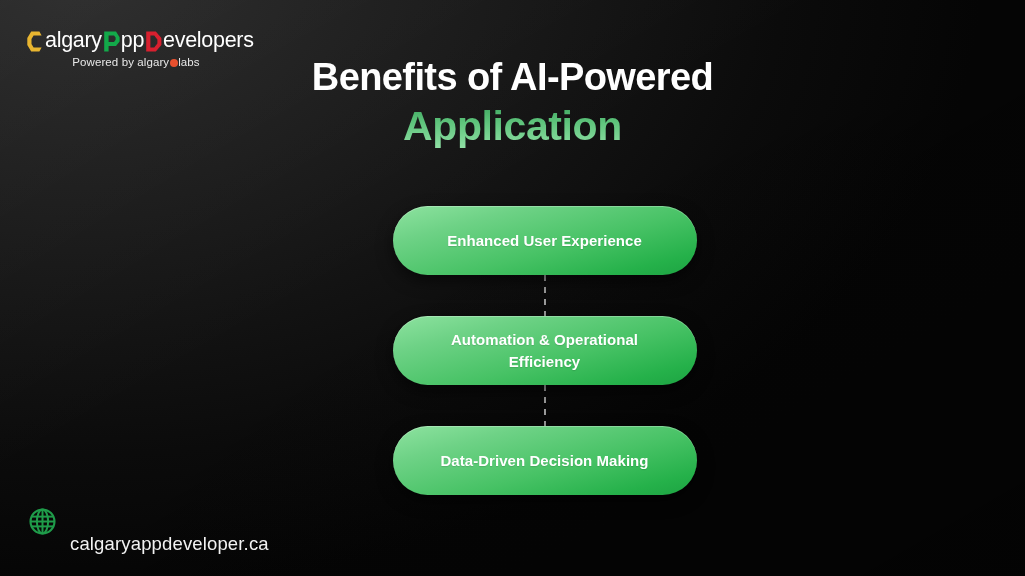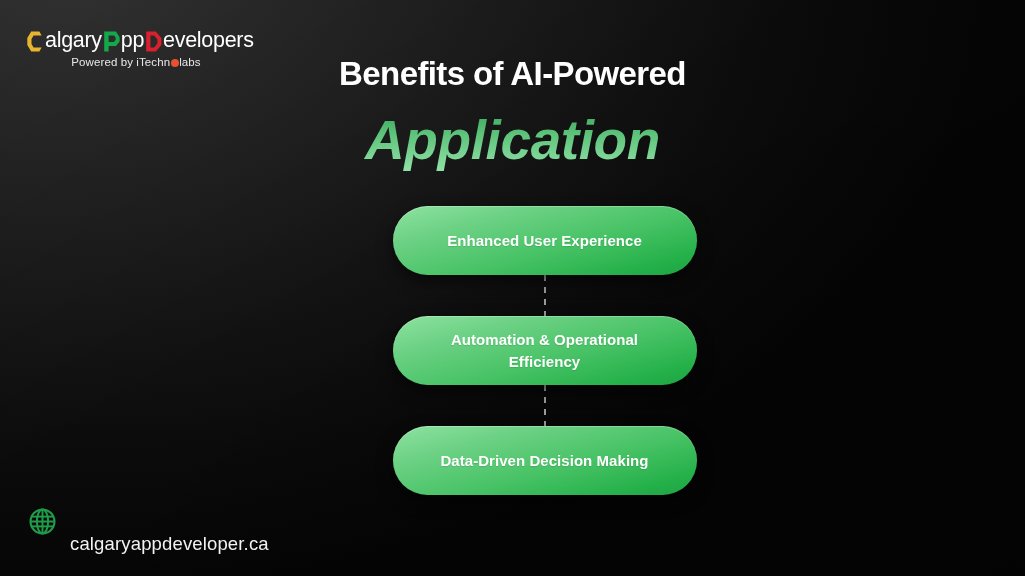--- a/index.html
+++ b/index.html
@@ -84,37 +84,36 @@
   
   .title-block {
     position: absolute;
     top: 56px;
     left: 0;
     width: 1025px;
     text-align: center;
     z-index: 4;
   }
   .title-line1 {
-    font-size: 33px;
+    font-size: 38px;
     font-weight: 700;
     color: #ffffff;
     letter-spacing: -0.6px;
     line-height: 1.12;
   }
   .title-line2 {
-    font-size: 55px;
+    font-size: 41px;
     font-weight: 700;
     letter-spacing: -0.4px;
     line-height: 1.15;
-    margin-top: 16px;
+    margin-top: 4px;
     background: linear-gradient(180deg, #3ba45d 0%, #5fc47c 42%, #93e2a8 100%);
     -webkit-background-clip: text;
     background-clip: text;
     color: transparent;
-    font-style: italic;
     -webkit-text-fill-color: transparent;
   }
 
   
   .flow {
     position: absolute;
     left: 0;
     top: 206px;
     width: 1025px;
     z-index: 3;
@@ -195,21 +194,21 @@
       </span>
       <span>pp </span>
       <span class="hexletter">
         <svg viewBox="0 0 19 23" aria-hidden="true">
           <path d="M2.2 1.6 L11.8 1.6 L17.4 8.0 L17.4 15.0 L11.8 21.4 L2.2 21.4 Z M6.4 5.6 L6.4 17.4 L10.2 17.4 L13.4 13.6 L13.4 9.4 L10.2 5.6 Z" fill="#d8202f"></path>
         </svg>
       </span>
       <span>evelopers</span>
     </div>
     <div class="logo-tagline">
-      <span>Powered by iTechn</span><span class="dot-o"></span><span>labs</span>
+      <span>Powered by algary</span><span class="dot-o"></span><span>labs</span>
     </div>
   </div>
 
   <div class="title-block">
     <div class="title-line1">Benefits of AI-Powered</div>
     <div class="title-line2">Application</div>
   </div>
 
   <div class="flow">
 

